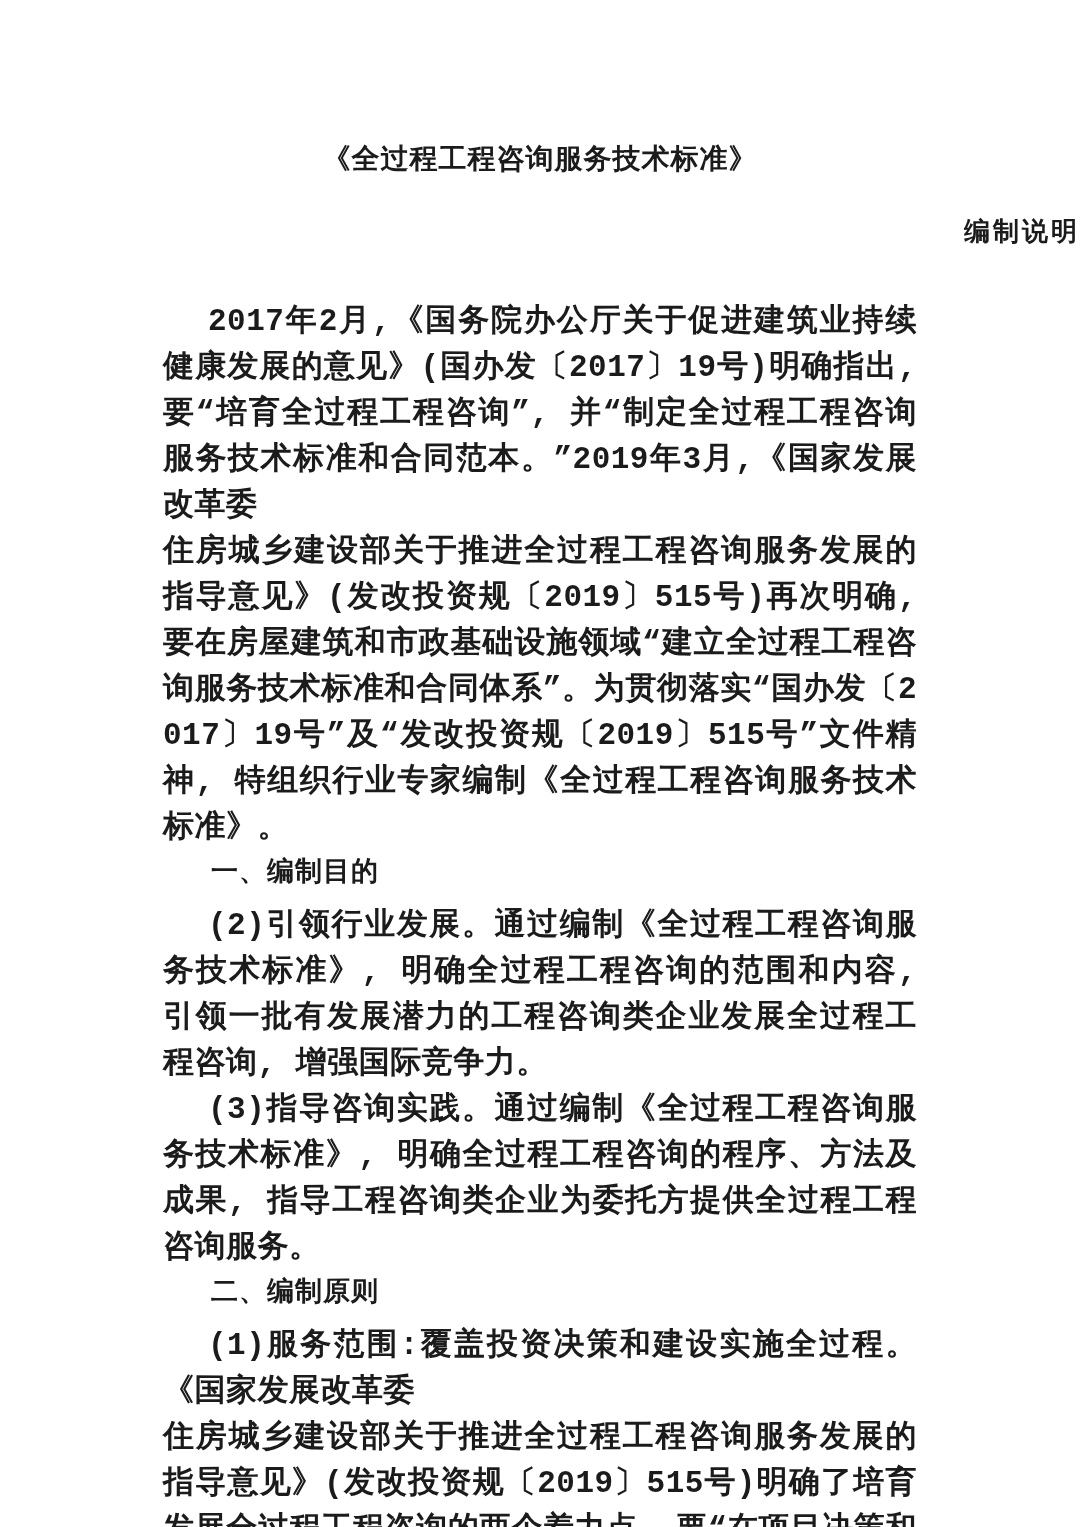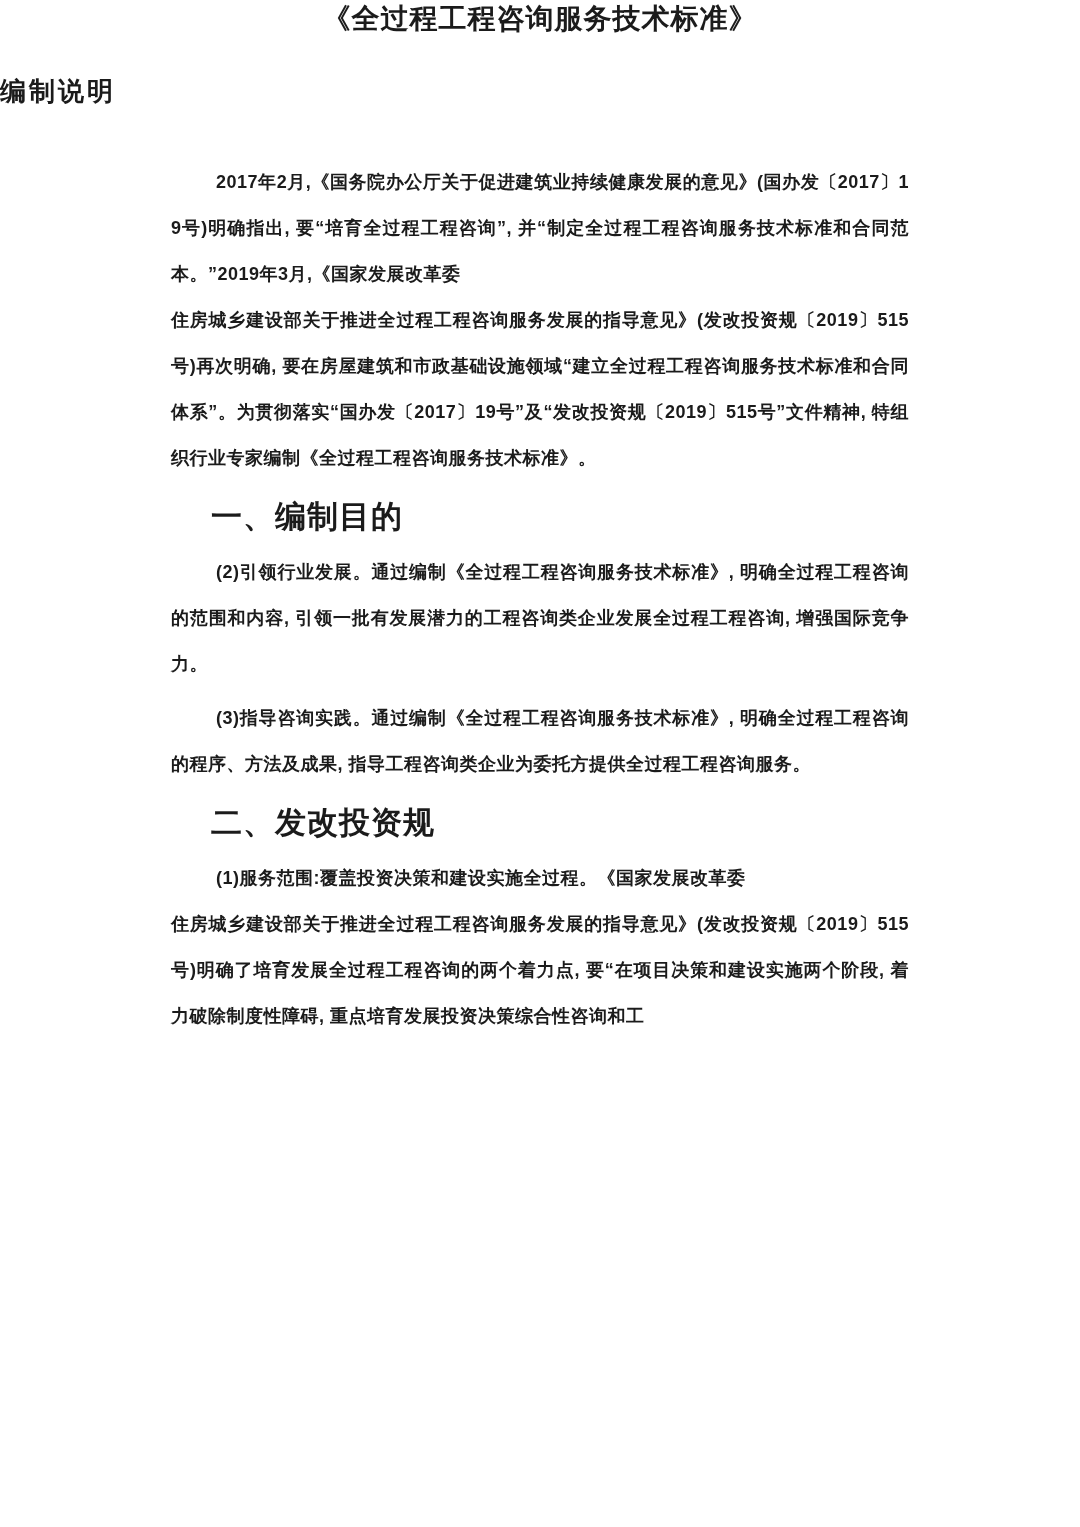--- a/index.html
+++ b/index.html
@@ -11,51 +11,53 @@
     position: relative;
     width: 1080px;
     height: 1527px;
     background: #ffffff;
     overflow: hidden;
     font-family: "Liberation Sans", sans-serif;
     color: #1b1b1b;
   }
   .doc-title {
     margin: 0;
+    padding-top: 140px;
     text-align: center;
     font-size: 28px;
     font-weight: 700;
     letter-spacing: 1px;
   }
   .doc-subtitle {
     margin: 36px 0 0 0;
-    text-align: left;
+    text-align: right;
     font-size: 26px;
     font-weight: 700;
     letter-spacing: 3px;
   }
   .doc-body {
     margin: 50px 163px 0 163px;
     width: 754px;
   }
   .para {
-    margin: 8px;
-    font-size: 18px;
+    margin: 0;
+    font-size: 31px;
     line-height: 46px;
     font-weight: 700;
     text-indent: 45px;
     white-space: pre-wrap;
     word-break: break-all;
     text-align: justify;
     letter-spacing: 0.5px;
+    font-family: Liberation Mono, monospace;
   }
   .heading {
-    margin: 18px 0 14px 0;
+    margin: 2px 0 14px 0;
     padding-left: 48px;
-    font-size: 31px;
+    font-size: 27px;
     font-weight: 700;
     line-height: 36px;
     letter-spacing: 1px;
   }
 </style>
 </head>
 <body>
 
 <div class="page">
 
@@ -68,20 +70,20 @@
     <p class="para">2017年2月,《国务院办公厅关于促进建筑业持续健康发展的意见》(国办发〔2017〕19号)明确指出, 要“培育全过程工程咨询”, 并“制定全过程工程咨询服务技术标准和合同范本。”2019年3月,《国家发展改革委
 住房城乡建设部关于推进全过程工程咨询服务发展的指导意见》(发改投资规〔2019〕515号)再次明确, 要在房屋建筑和市政基础设施领域“建立全过程工程咨询服务技术标准和合同体系”。为贯彻落实“国办发〔2017〕19号”及“发改投资规〔2019〕515号”文件精神, 特组织行业专家编制《全过程工程咨询服务技术标准》。</p>
 
     <h3 class="heading">一、编制目的</h3>
 
 
     <p class="para">(2)引领行业发展。通过编制《全过程工程咨询服务技术标准》, 明确全过程工程咨询的范围和内容, 引领一批有发展潜力的工程咨询类企业发展全过程工程咨询, 增强国际竞争力。</p>
 
     <p class="para">(3)指导咨询实践。通过编制《全过程工程咨询服务技术标准》, 明确全过程工程咨询的程序、方法及成果, 指导工程咨询类企业为委托方提供全过程工程咨询服务。</p>
 
-    <h3 class="heading">二、发改投资规</h3>
+    <h3 class="heading">二、编制原则</h3>
 
 
     <p class="para">(1)服务范围:覆盖投资决策和建设实施全过程。《国家发展改革委
 住房城乡建设部关于推进全过程工程咨询服务发展的指导意见》(发改投资规〔2019〕515号)明确了培育发展全过程工程咨询的两个着力点, 要“在项目决策和建设实施两个阶段, 着力破除制度性障碍, 重点培育发展投资决策综合性咨询和工</p>
 
   </div>
 </div>
 
 </body></html>

